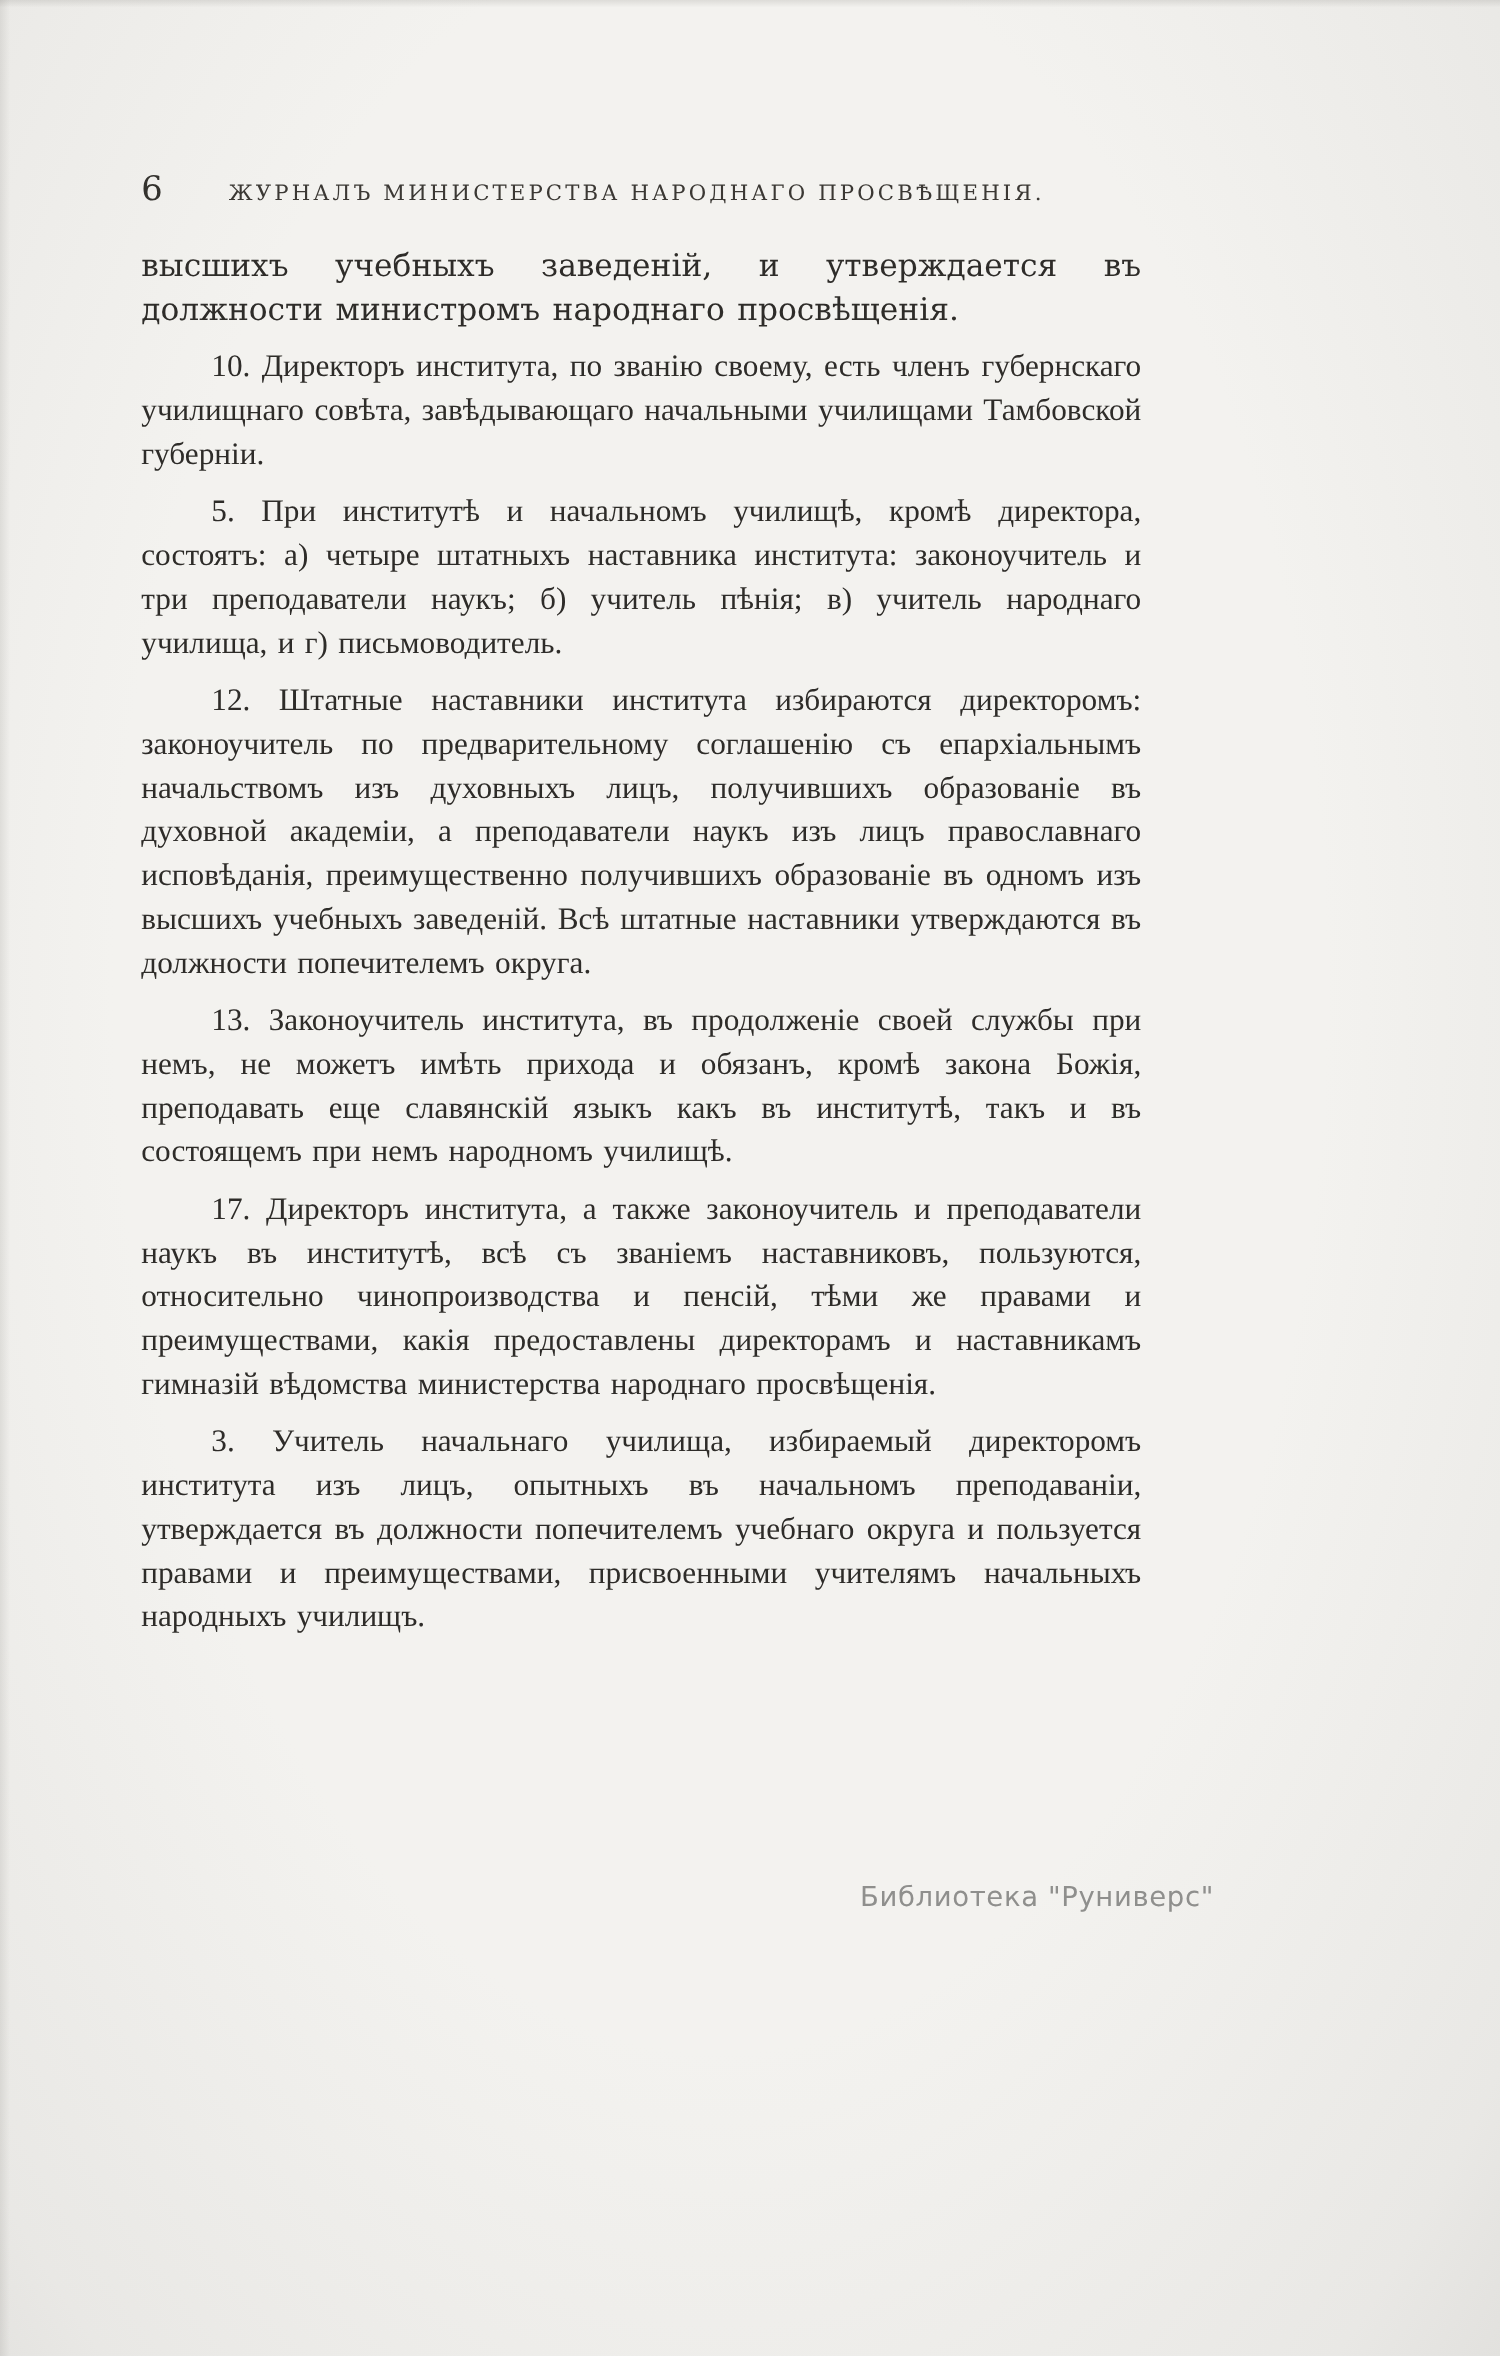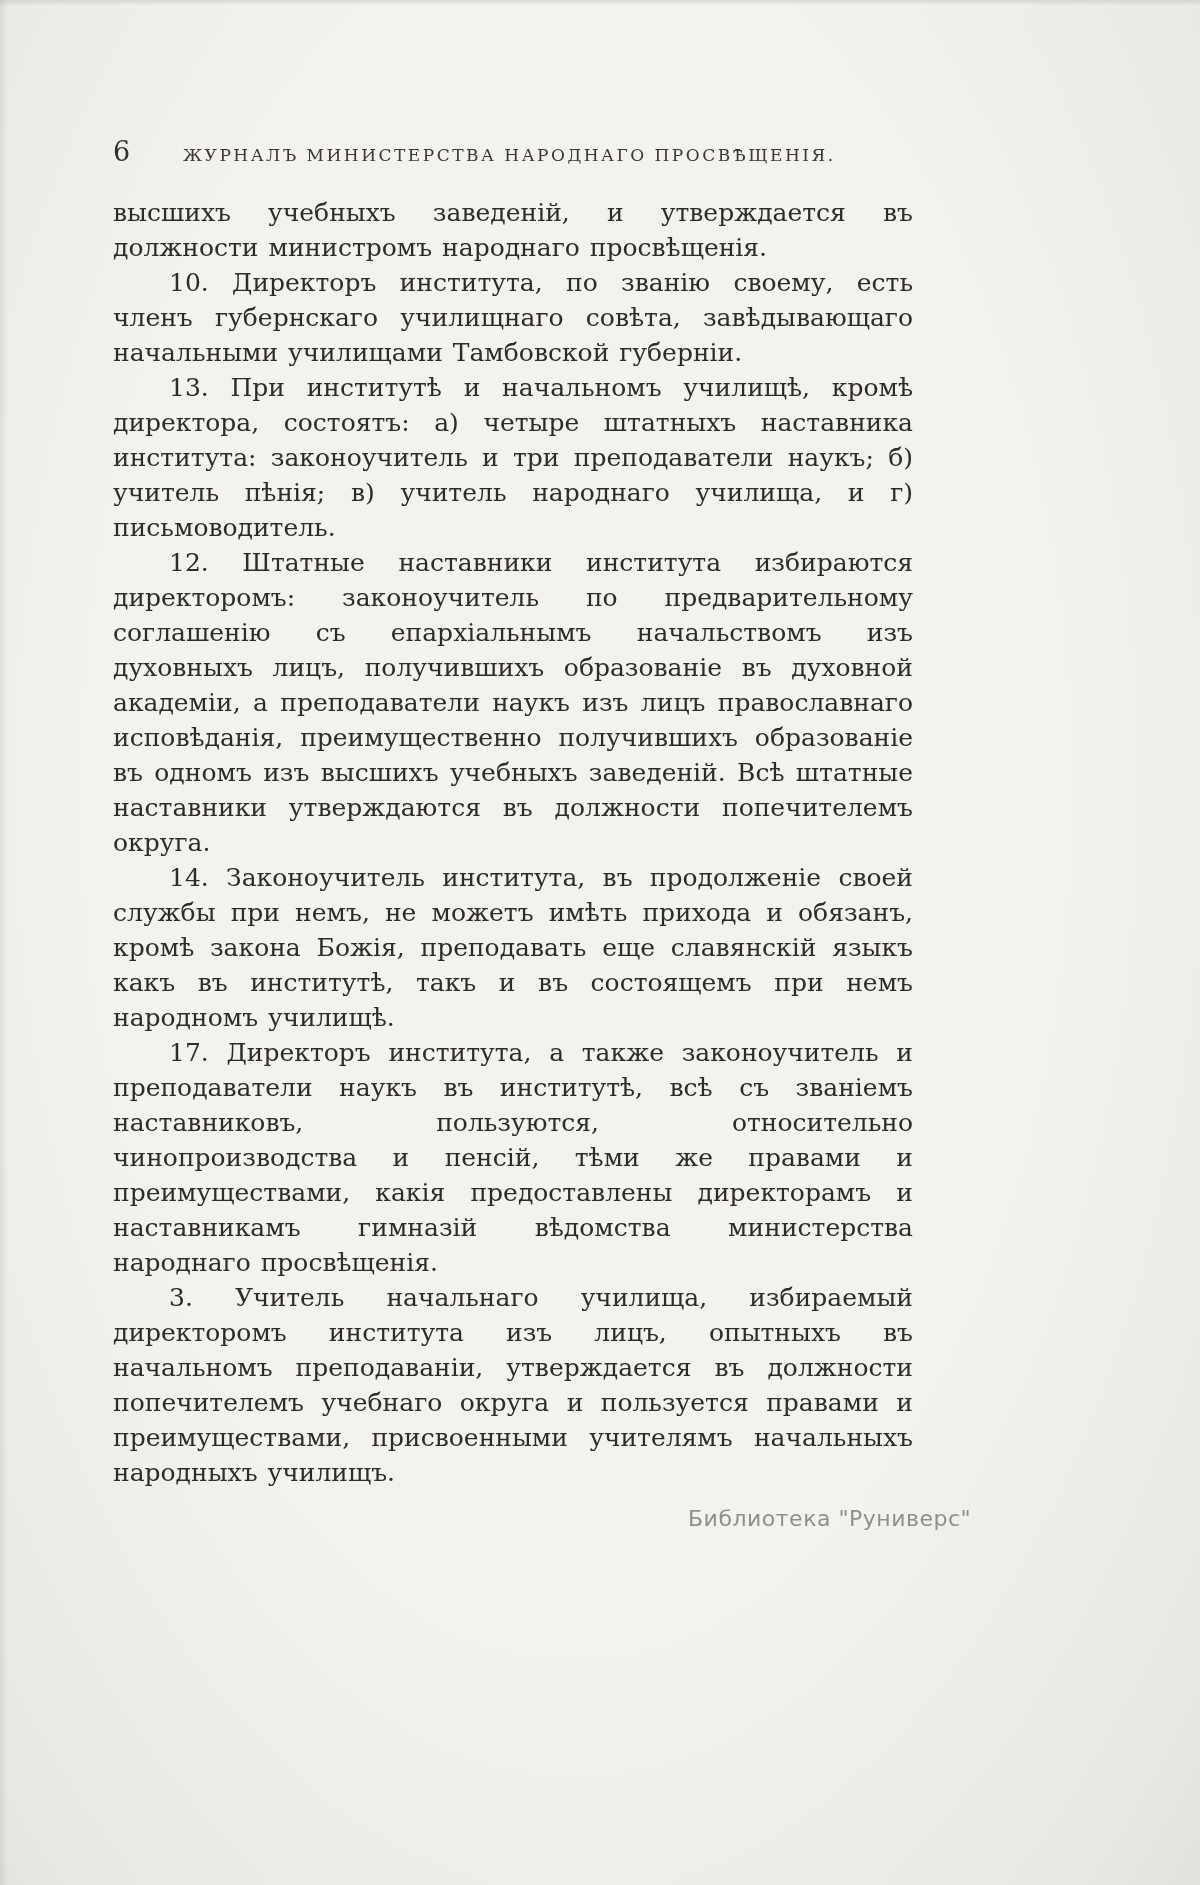--- a/index.html
+++ b/index.html
@@ -67,20 +67,22 @@
   }
   .body-text p {
     margin: 0;
   }
   .body-text p.p-continuation {
     text-indent: 0;
     margin-top: 11px;
   }
   .body-text p.p-indent {
     text-indent: 56px;
+    margin-top: 11px;
+    font-family: Liberation Serif, serif;
   }
   .watermark {
     position: absolute;
     left: 688px;
     top: 1506px;
     font-family: "DejaVu Sans", sans-serif;
     font-size: 22px;
     color: #8f8f8d;
     letter-spacing: 0.5px;
   }
@@ -93,21 +95,21 @@
   <div class="scan-edge-left"></div>
 
   <div class="header-row">
     <span class="page-number">6</span>
     <span class="running-title">ЖУРНАЛЪ МИНИСТЕРСТВА НАРОДНАГО ПРОСВѢЩЕНІЯ.</span>
   </div>
 
   <div class="body-text">
     <p class="p-continuation">высшихъ учебныхъ заведеній, и утверждается въ должности министромъ народнаго просвѣщенія.</p>
     <p class="p-indent">10. Директоръ института, по званію своему, есть членъ губернскаго училищнаго совѣта, завѣдывающаго начальными училищами Тамбовской губерніи.</p>
-    <p class="p-indent">13. При институтѣ и начальномъ училищѣ, кромѣ директора, состоятъ: а) четыре штатныхъ наставника института: законоучитель и три преподаватели наукъ; б) учитель пѣнія; в) учитель народнаго училища, и г) письмоводитель.</p>
+    <p class="p-indent">5. При институтѣ и начальномъ училищѣ, кромѣ директора, состоятъ: а) четыре штатныхъ наставника института: законоучитель и три преподаватели наукъ; б) учитель пѣнія; в) учитель народнаго училища, и г) письмоводитель.</p>
     <p class="p-indent">12. Штатные наставники института избираются директоромъ: законоучитель по предварительному соглашенію съ епархіальнымъ начальствомъ изъ духовныхъ лицъ, получившихъ образованіе въ духовной академіи, а преподаватели наукъ изъ лицъ православнаго исповѣданія, преимущественно получившихъ образованіе въ одномъ изъ высшихъ учебныхъ заведеній. Всѣ штатные наставники утверждаются въ должности попечителемъ округа.</p>
-    <p class="p-indent">14. Законоучитель института, въ продолженіе своей службы при немъ, не можетъ имѣть прихода и обязанъ, кромѣ закона Божія, преподавать еще славянскій языкъ какъ въ институтѣ, такъ и въ состоящемъ при немъ народномъ училищѣ.</p>
+    <p class="p-indent">13. Законоучитель института, въ продолженіе своей службы при немъ, не можетъ имѣть прихода и обязанъ, кромѣ закона Божія, преподавать еще славянскій языкъ какъ въ институтѣ, такъ и въ состоящемъ при немъ народномъ училищѣ.</p>
     <p class="p-indent">17. Директоръ института, а также законоучитель и преподаватели наукъ въ институтѣ, всѣ съ званіемъ наставниковъ, пользуются, относительно чинопроизводства и пенсій, тѣми же правами и преимуществами, какія предоставлены директорамъ и наставникамъ гимназій вѣдомства министерства народнаго просвѣщенія.</p>
     <p class="p-indent">3. Учитель начальнаго училища, избираемый директоромъ института изъ лицъ, опытныхъ въ начальномъ преподаваніи, утверждается въ должности попечителемъ учебнаго округа и пользуется правами и преимуществами, присвоенными учителямъ начальныхъ народныхъ училищъ.</p>
   </div>
 
   <div class="watermark">Библиотека "Руниверс"</div>
 </div>
 
 </body></html>

